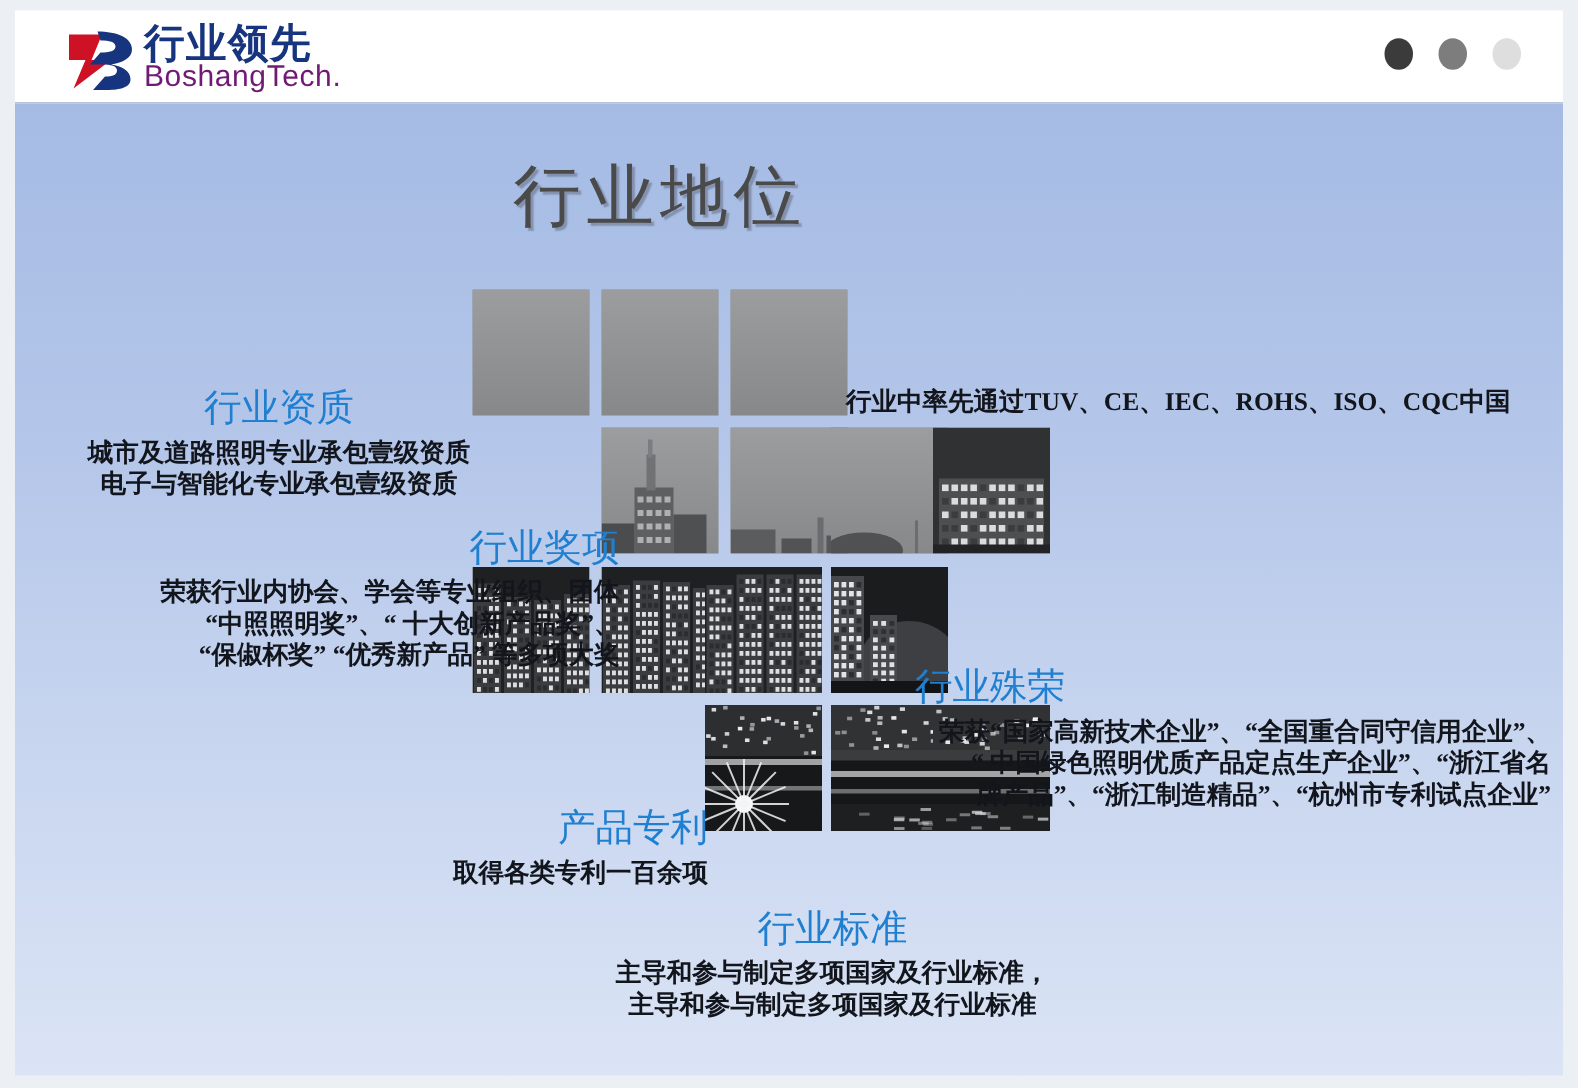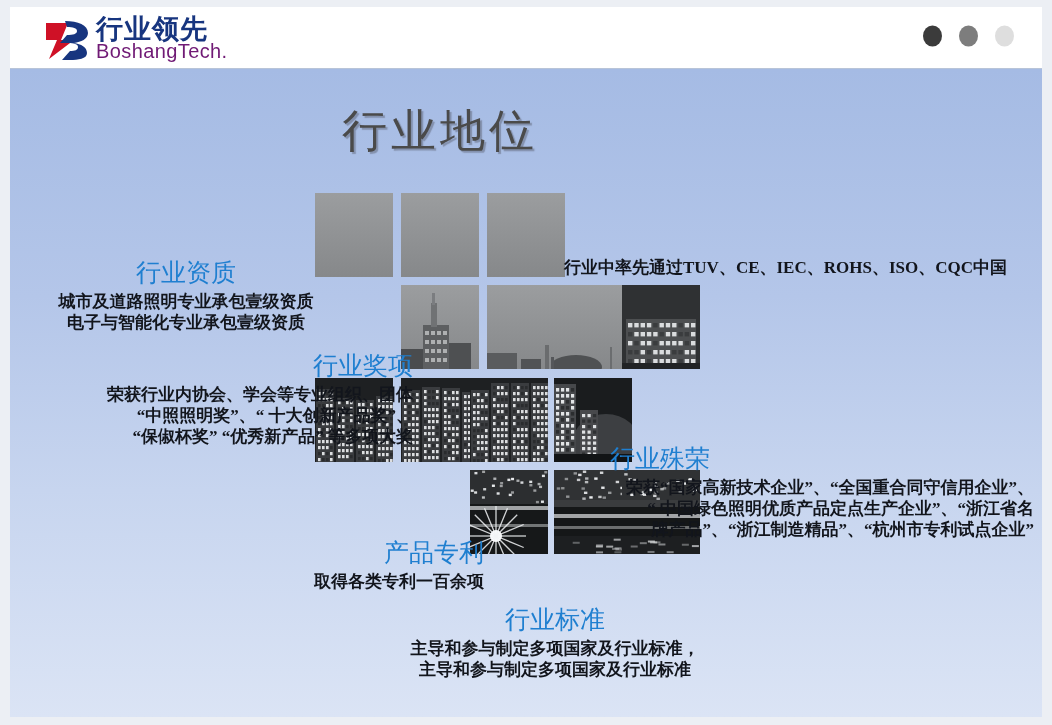--- a/index.html
+++ b/index.html
@@ -106,21 +106,21 @@
     font-weight:bold;
     font-size:17px;
     color:#12151c;
     line-height:21px;
   }
 
   .b-qualification { left:40px;  top:188px; width:272px; text-align:center; }
   .b-leading       { left:537px; top:188px; width:460px; text-align:right; }
   .b-awards        { left:88px;  top:281px; width:315px; text-align:right; }
   .b-honors        { left:600px; top:374px; width:424px; text-align:right; }
-  .b-patent        { left:262px; top:468px; width:212px; text-align:right; }
+  .b-patent        { left:250px; top:468px; width:212px; text-align:right; }
   .b-standard      { left:380px; top:535px; width:330px; text-align:center; }
 
   .b-leading .bhead,
   .b-honors .bhead { text-align:left; }
   .b-awards .bhead { text-align:right; }
   .b-standard .bhead { text-align:center; }
 
   .bhead-row { margin-bottom:4px; }
 </style>
 </head>

